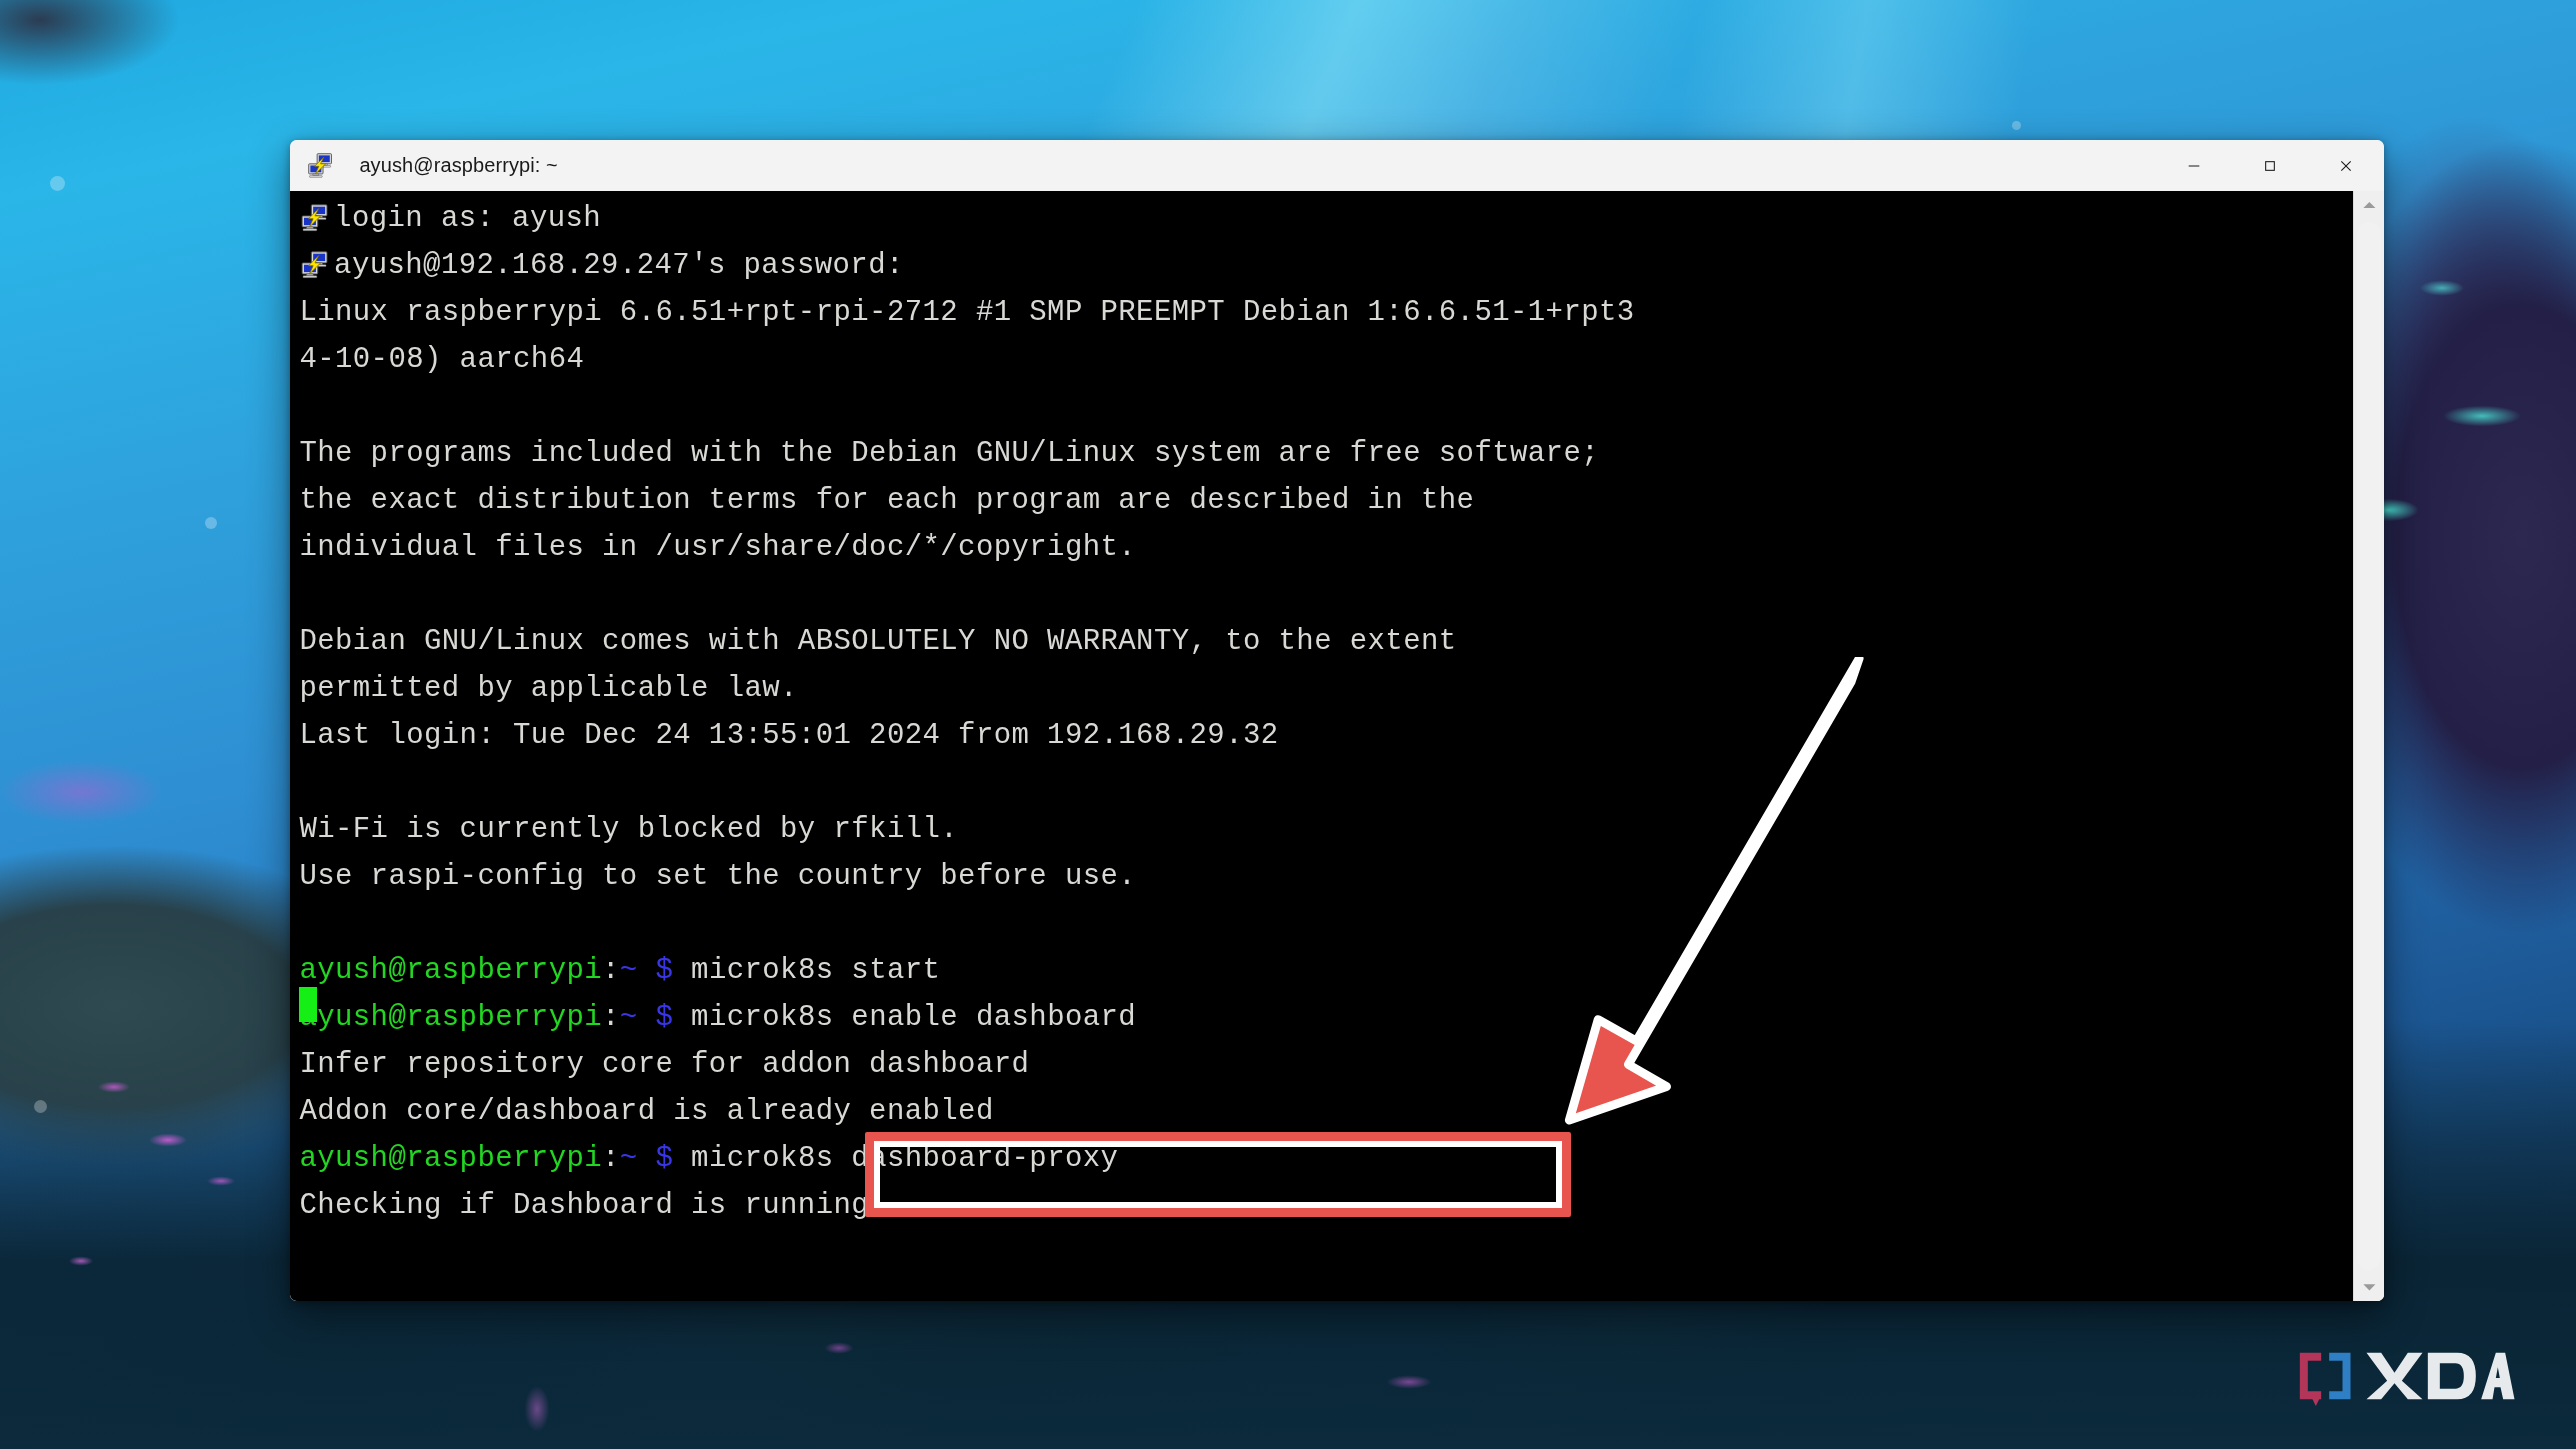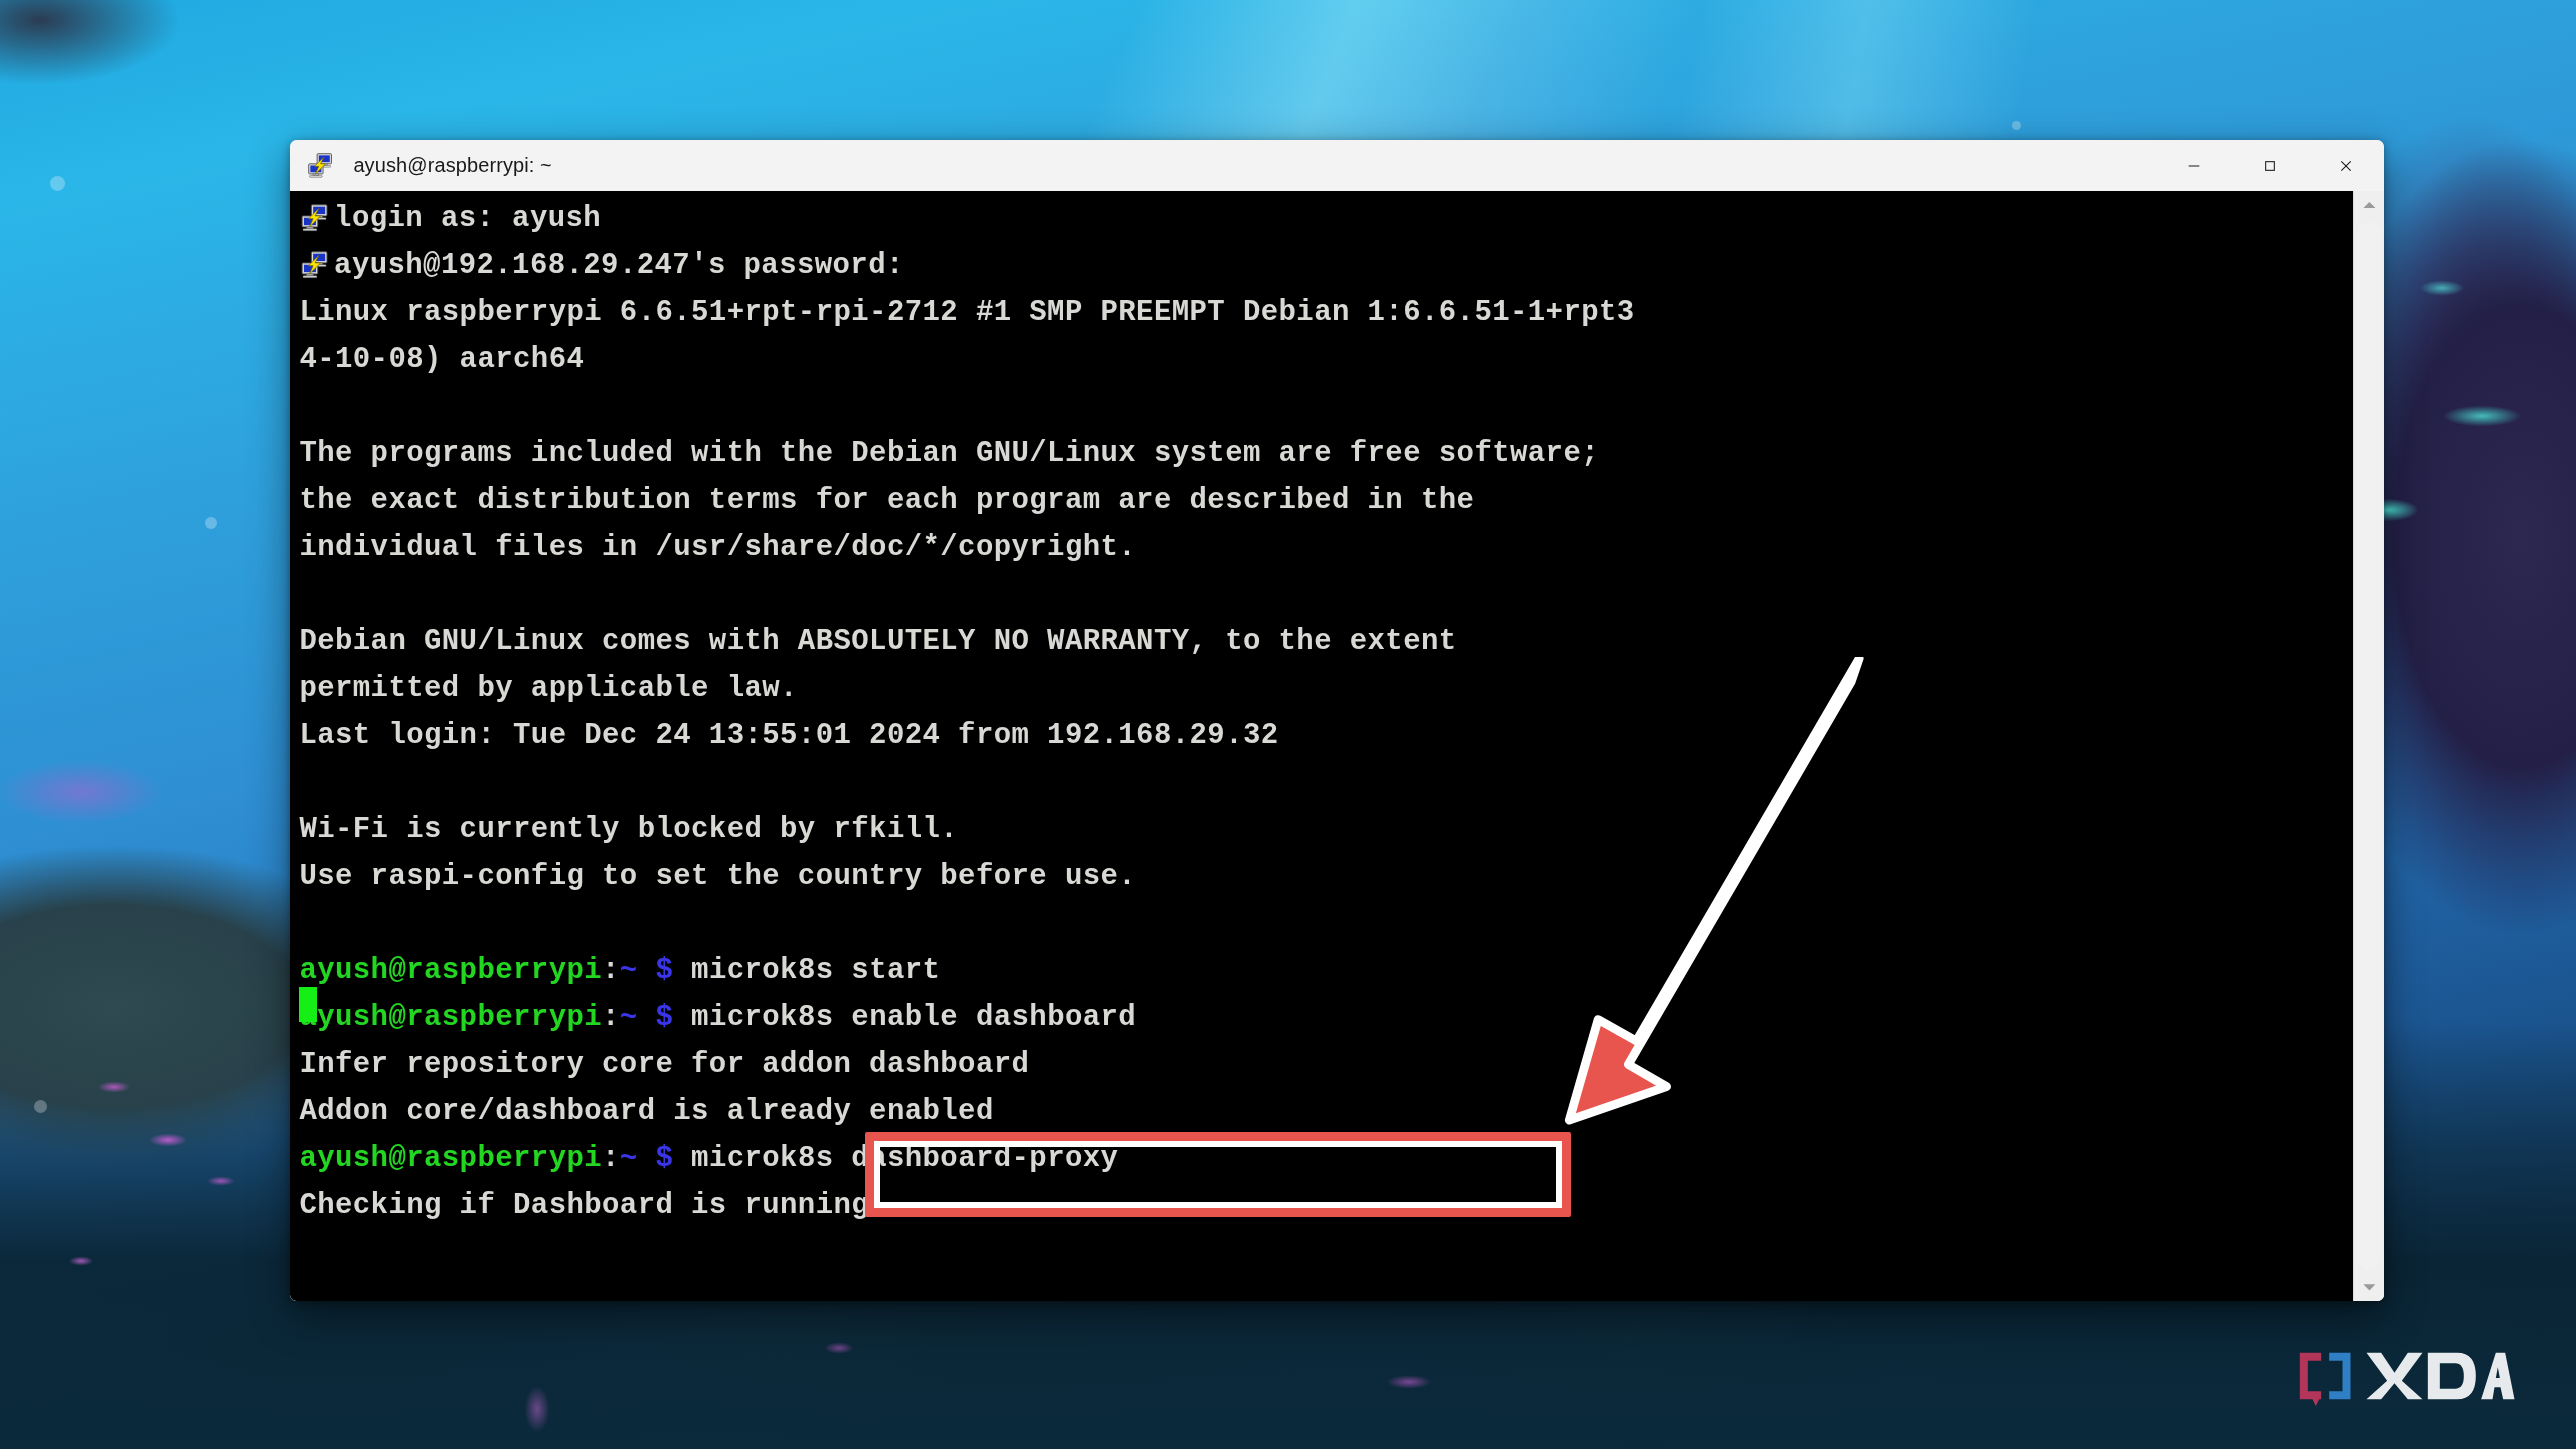--- a/index.html
+++ b/index.html
@@ -56,21 +56,21 @@
     background:#f3f3f3;
     overflow:hidden;
   }
   #titlebar {
     height:51px; background:#f3f3f3; display:flex; align-items:center;
     border-top-left-radius:6.7px; border-top-right-radius:6.7px;
     position:relative;
   }
   #title-icon { width:27px; height:27px; margin-left:17.4px; flex:none; position:relative; }
   #title-text {
-    margin-left:19px; font-size:20px; color:#1a1a1a; letter-spacing:0.1px;
+    margin-left:25px; font-size:20px; color:#1a1a1a; letter-spacing:0.1px;
     font-family:"Liberation Sans", sans-serif; white-space:nowrap;
   }
   #winctrls { margin-left:auto; display:flex; height:51px; }
   .wc { width:76px; height:51px; display:flex; align-items:center; justify-content:center; }
   .wc svg { display:block; }
 
   
   #term-wrap {
     position:absolute; left:0; top:51px; right:0; bottom:0;
     display:flex; background:#f3f3f3;
@@ -78,21 +78,21 @@
   #terminal {
     flex:1 1 auto; background:#000; position:relative; overflow:hidden;
     padding:4px 0 0 0;
   }
   #termtext {
     font-family:"Liberation Mono","DejaVu Sans Mono", monospace;
     font-size:29px; line-height:47px; color:#d8d8d4;
     white-space:pre; letter-spacing:0.4px;
     padding-left:9.4px;
   }
-  .ln { height:47px;font-weight:bold; }
+  .ln { height:47px; }
   .g { color:#22d622;text-align:center; }
   .w { color:#d8d8d4; }
   .b { color:#3a35e6; }
   #cursor {
     position:absolute; left:9.4px; top:796px;
     width:17.4px; height:35px; background:#16ef16;
   }
 
   
   #scrollbar {

